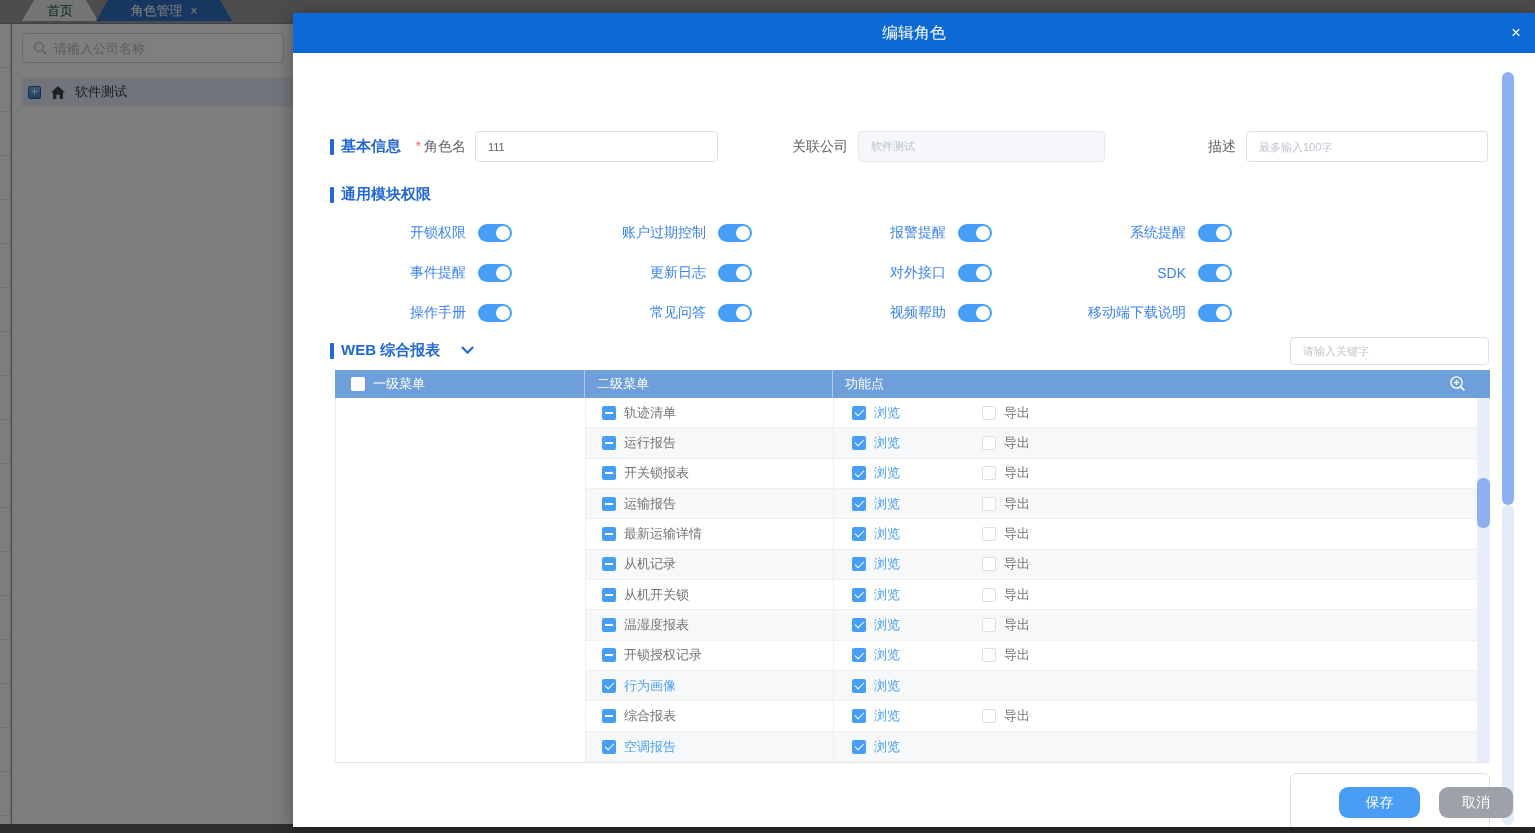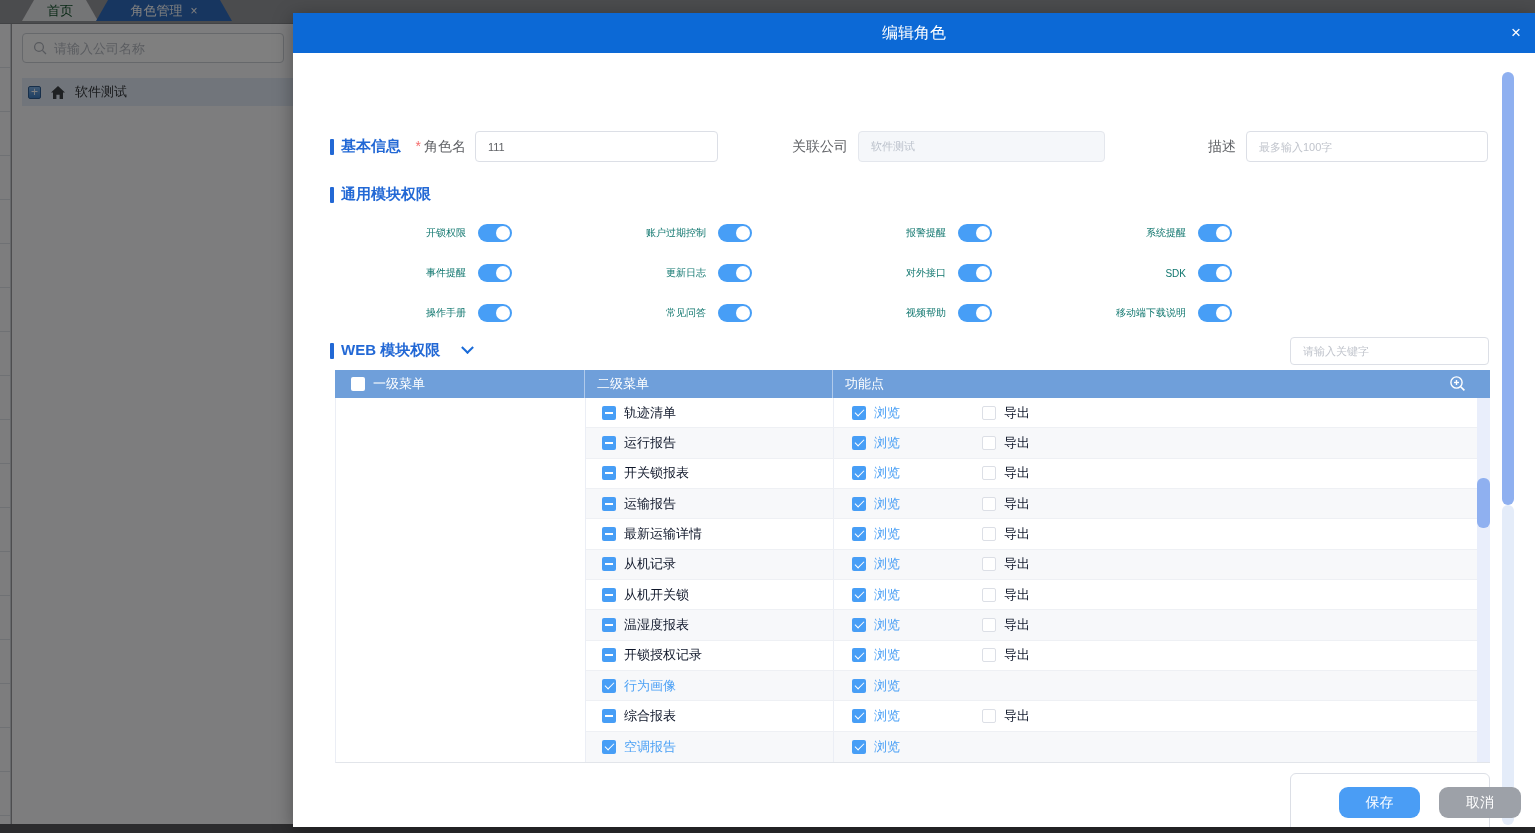--- a/index.html
+++ b/index.html
@@ -43,21 +43,21 @@
   .chev{width:9px;height:9px;border-right:2px solid #1a6bd8;border-bottom:2px solid #1a6bd8;transform:rotate(45deg) translate(-2px,-2px);margin-left:16px;}
 
   .field-label{position:absolute;top:118px;height:31px;line-height:31px;font-size:14px;color:#606266;text-align:right;}
   .req{color:#f56c6c;margin-right:3px;}
   .fld{position:absolute;top:118px;height:31px;border:1px solid #dcdfe6;border-radius:4px;font-size:11px;color:#606266;padding:0 12px;outline:none;font-family:inherit;}
   .fld::placeholder{color:#c0c4cc;}
   .fld.disabled{background:#f5f7fa;border-color:#e4e7ed;color:#bcc2cc;}
 
   .toggle-grid{position:absolute;left:0;top:200px;display:grid;grid-template-columns:219px 240px 240px 240px;grid-auto-rows:40px;}
   .toggle-cell{display:flex;align-items:center;justify-content:flex-end;}
-  .toggle-label{font-size:10px;color:#0f766e;}
+  .toggle-label{font-size:14px;color:#3b82f6;}
   .toggle{width:34px;height:18px;border-radius:9px;background:var(--primary);position:relative;margin-left:12px;flex:none;cursor:pointer;}
   .toggle .knob{position:absolute;right:2px;top:2px;width:14px;height:14px;border-radius:50%;background:#fff;}
 
   .kw-input{position:absolute;left:997px;top:324px;width:199px;height:28px;}
 
   
   .ptable{position:absolute;left:42px;top:357px;width:1155px;}
   .thead{display:flex;height:28px;background:var(--table-header);color:#fff;font-size:13px;align-items:center;position:relative;}
   .th{display:flex;align-items:center;height:100%;}
   .th1{width:250px;padding-left:16px;gap:8px;border-right:1px solid rgba(255,255,255,.45);}
@@ -67,37 +67,37 @@
   .tbody{position:relative;height:365px;border-bottom:1px solid #e2e5ea;border-left:1px solid #ebeef5;}
   .col1-merged{position:absolute;left:0;top:0;bottom:0;width:250px;background:#fff;border-right:1px solid #ebeef5;}
   .rows{position:absolute;left:250px;right:0;top:0;bottom:0;display:flex;flex-direction:column;}
   .trow{height:30.4px;display:flex;align-items:stretch;border-bottom:1px solid #eef0f4;}
   .trow:last-child{border-bottom:none;}
   .trow.striped{background:#f7f8fa;}
   .c2{width:248px;padding-left:16px;display:flex;align-items:center;gap:8px;border-right:1px solid #ebeef5;}
   .c3{flex:1;padding-left:18px;display:flex;align-items:center;}
   .feature{display:flex;align-items:center;gap:8px;}
   .feature.first{width:130px;}
-  .cell-label{font-size:13px;color:#0f172a;}
+  .cell-label{font-size:13px;color:#737373;}
   .cell-label.blue{color:var(--checked-text);}
   .cb{width:14px;height:14px;border-radius:2px;position:relative;flex:none;cursor:pointer;}
   .cb.un{background:#fff;border:1px solid #dcdfe6;}
   .cb.un.onblue{border:none;}
   .cb.ck{background:var(--primary);}
   .cb.ck::after{content:"";position:absolute;left:4.5px;top:1.5px;width:4px;height:8px;border-right:1.6px solid #fff;border-bottom:1.6px solid #fff;transform:rotate(45deg);}
   .cb.ind{background:var(--primary);}
   .cb.ind::after{content:"";position:absolute;left:3px;top:6px;width:8px;height:2px;background:#fff;}
   .t-scroll{position:absolute;right:0;top:0;bottom:0;width:13px;background:#e9eefb;}
   .t-thumb{position:absolute;left:0;top:80px;width:13px;height:50px;background:var(--thumb);border-radius:6px;cursor:grab;}
 
   
   .partial-box{position:absolute;left:997px;top:760px;width:200px;height:70px;background:#fff;border:1px solid #dcdfe6;border-radius:6px;z-index:2;}
   .btn{position:absolute;top:774px;height:31px;border:none;border-radius:9px;color:#fff;font-size:14px;font-family:inherit;cursor:pointer;z-index:3;}
   .btn.save{left:1046px;width:81px;background:var(--save);}
-  .btn.cancel{left:1146px;width:82px;background:var(--cancel);}
+  .btn.cancel{left:1146px;width:74px;background:var(--cancel);}
 
   
   .m-track{position:absolute;left:1209px;top:492px;width:12px;height:320px;background:#e4ecf9;border-radius:6px;z-index:1;}
   .m-thumb{position:absolute;left:1209px;top:59px;width:12px;height:433px;background:var(--thumb);border-radius:6px;z-index:1;cursor:grab;}
 </style>
 </head>
 <body>
 
 <div class="bg-page">
   <div class="tab-bar">
@@ -224,21 +224,21 @@
       <div class="toggle-cell">
         <span class="toggle-label">移动端下载说明</span>
         <span class="toggle on">
           <span class="knob"></span>
         </span>
       </div>
     </div>
 
   <div class="section-title" style="left:37px;top:328px;">
     <span class="bar"></span>
-    <span>WEB 模块权限</span>
+    <span>WEB 综合报表</span>
     <span class="chev"></span>
   </div>
   <input class="fld kw-input" placeholder="请输入关键字" style="">
 
   <div class="ptable">
     <div class="thead">
       <div class="th th1">
         <span class="cb un onblue"></span>
         <span>一级菜单</span>
       </div>

